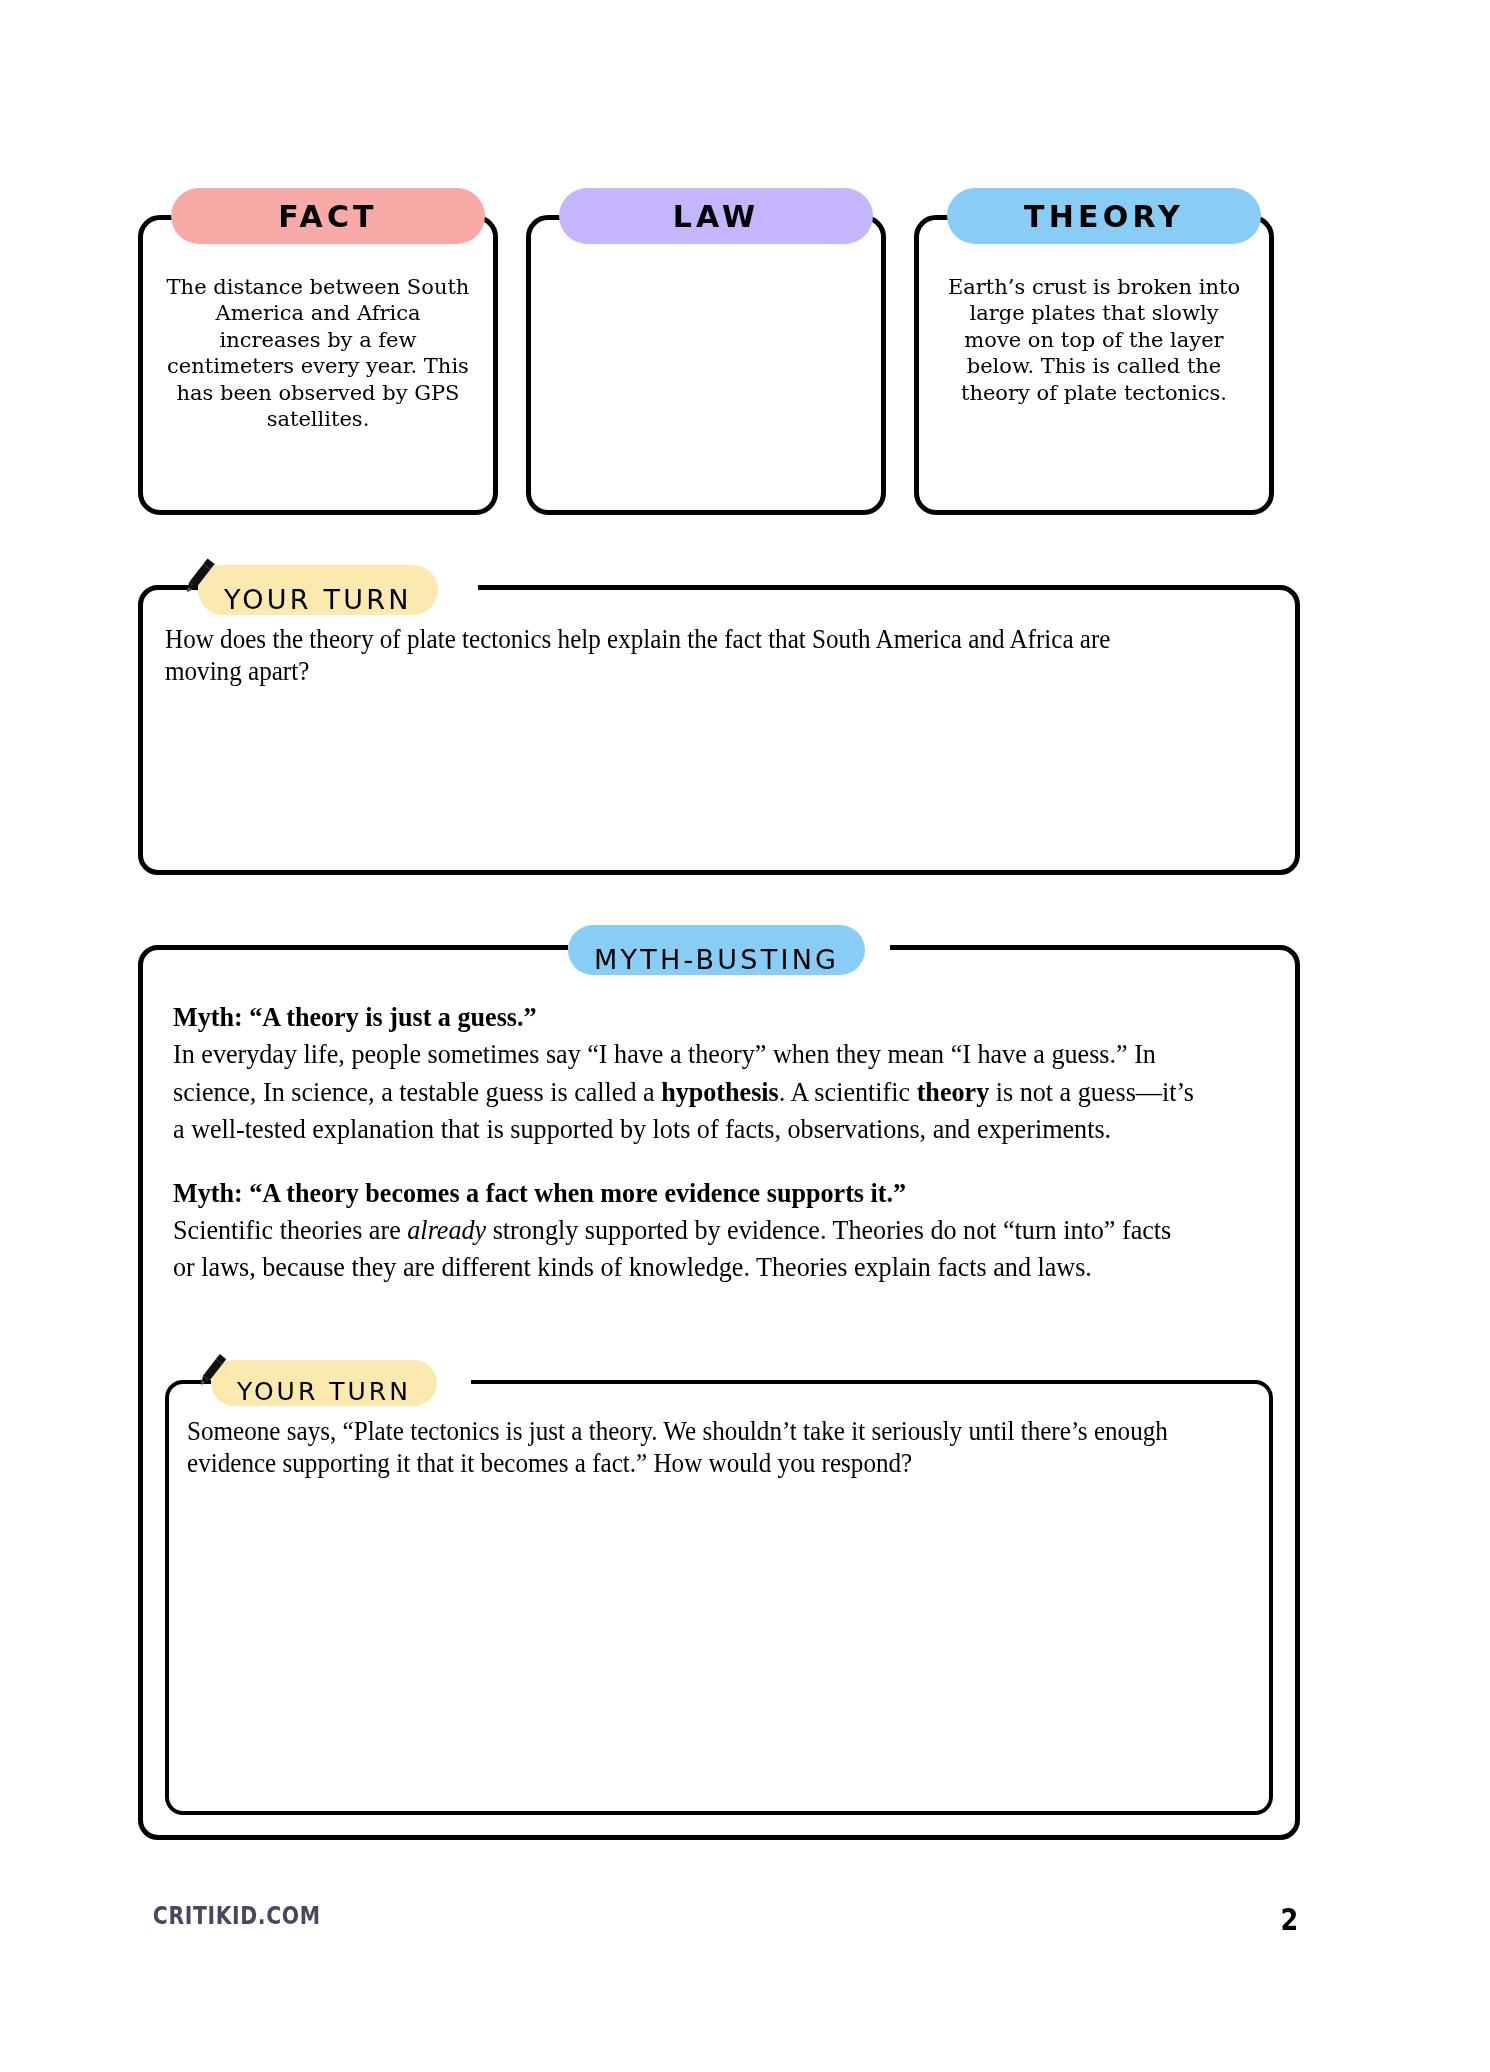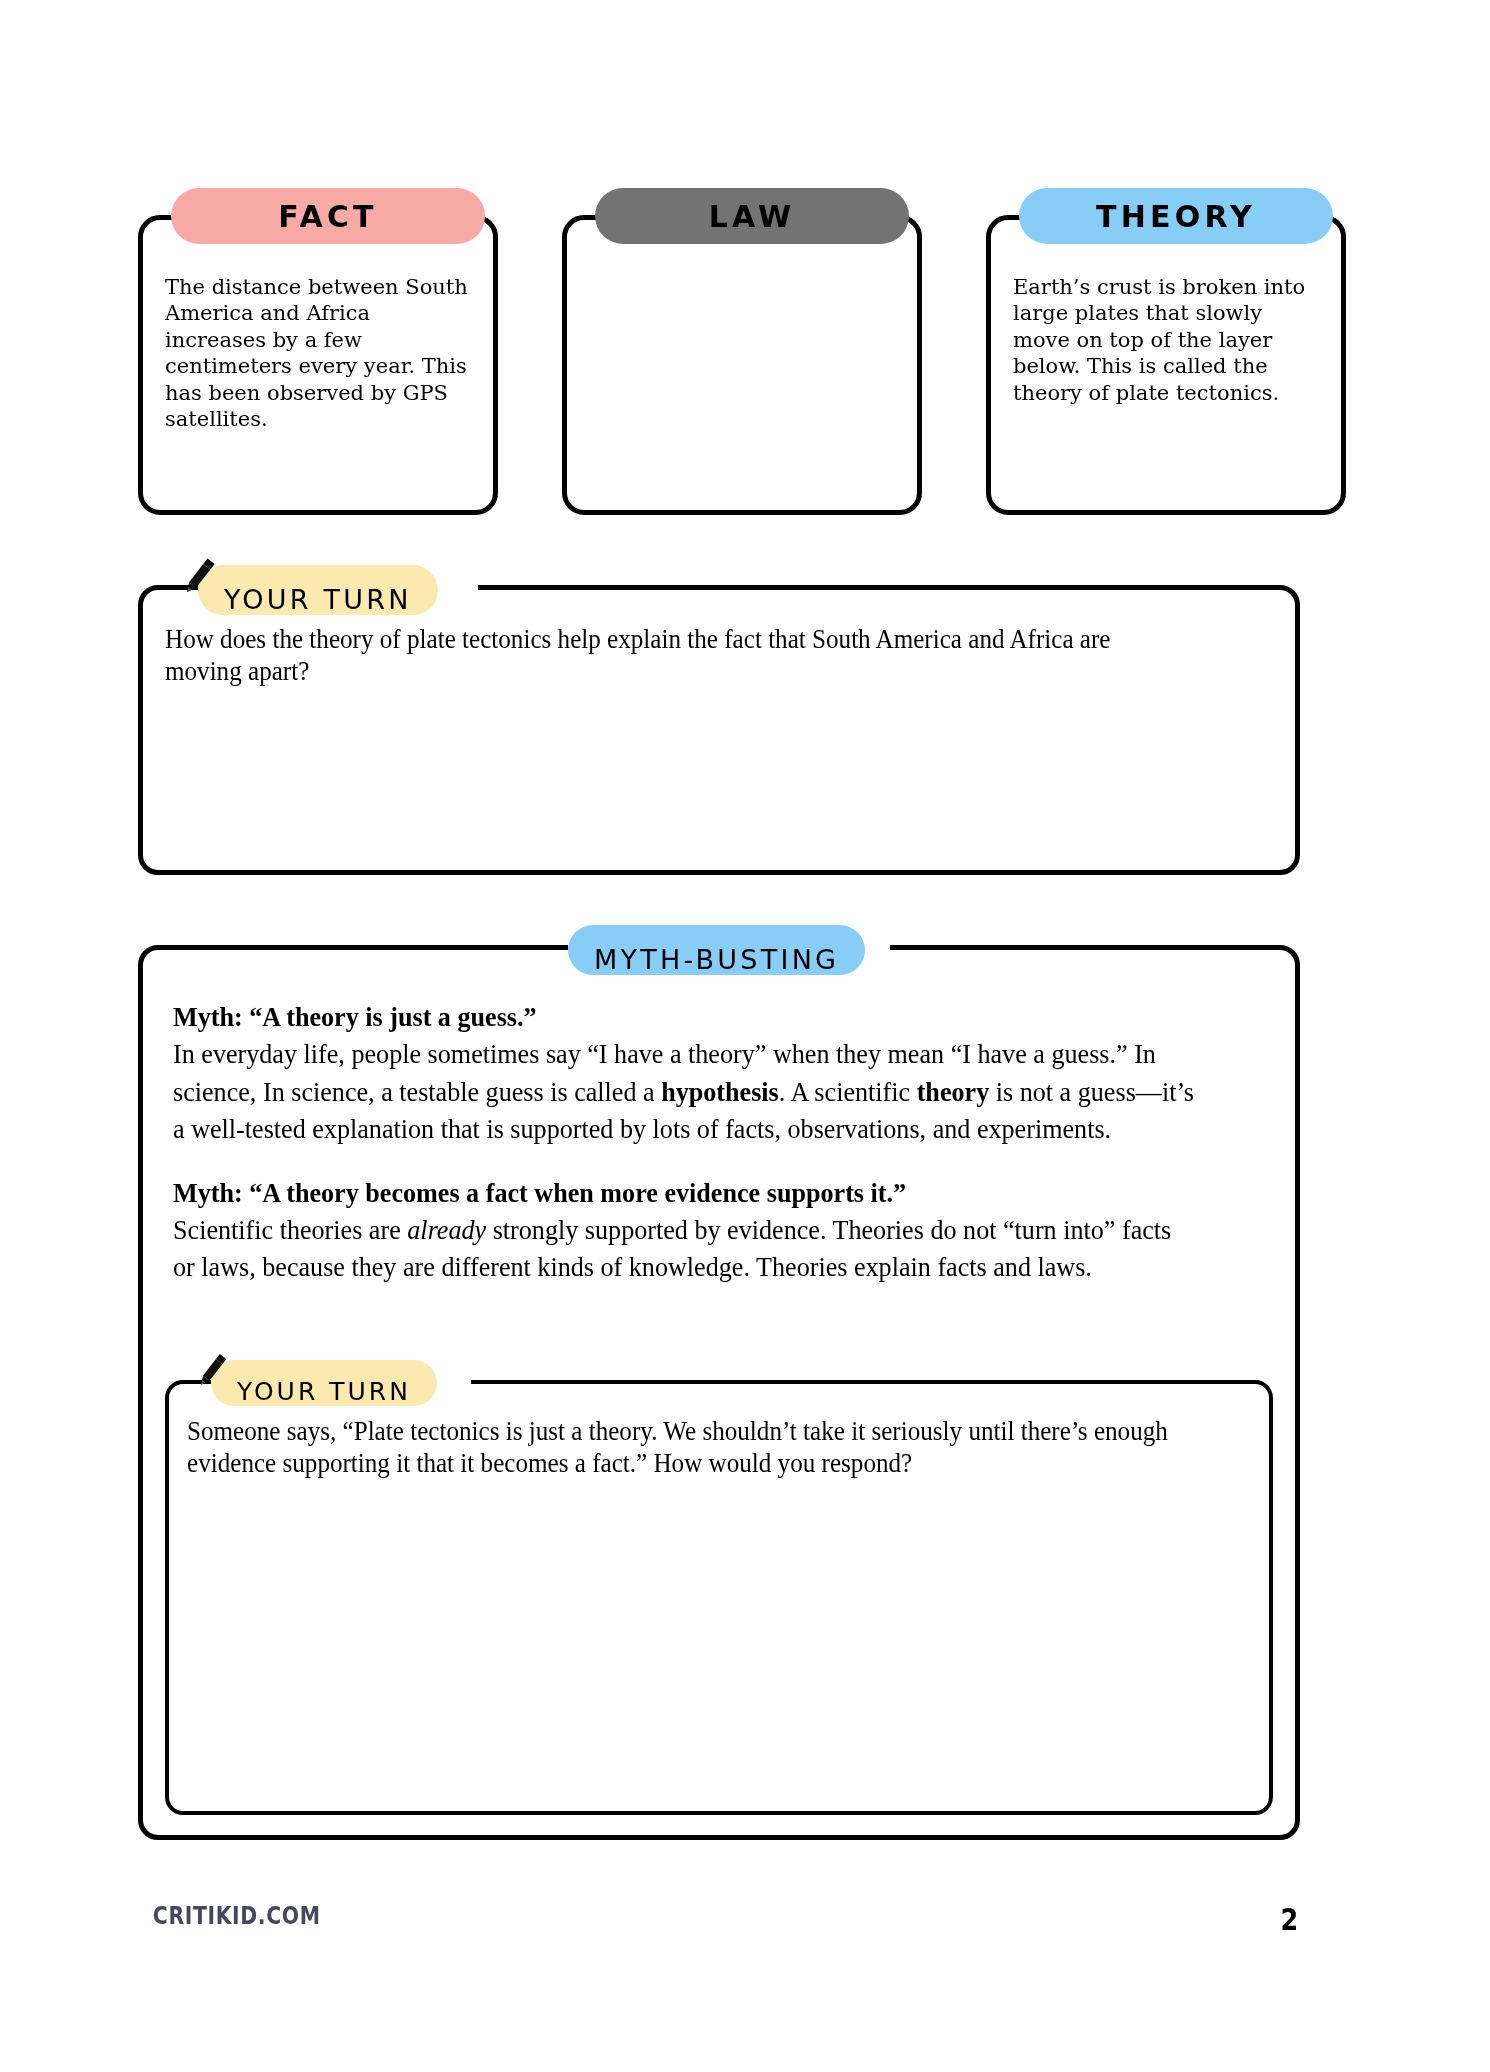--- a/index.html
+++ b/index.html
@@ -54,21 +54,22 @@
   .rule.date-rule { width: 440px; margin-left: 12px; margin-bottom: 4px; }
   .date-label-wrap { margin-left: 48px; }
 
   
   .cards-row {
     position: absolute;
     left: 138px;
     top: 215px;
     width: 1342px;
     display: flex;
-    gap: 64px;
+    gap: 28px;
+    text-align: center;
   }
   .card {
     position: relative;
     width: 360px;
     min-height: 300px;
     border: 5px solid #000;
     border-radius: 22px;
     padding: 54px 22px 18px 22px;
   }
   .card-pill {
@@ -203,21 +204,21 @@
 
 
   <div class="cards-row">
 
     <div class="card">
       <div class="card-pill" style="background:#F7AAA6">FACT</div>
       <div class="card-body">The distance between South America and Africa increases by a few centimeters every year. This has been observed by GPS satellites.</div>
     </div>
 
     <div class="card">
-      <div class="card-pill" style="background:#737373">LAW</div>
+      <div class="card-pill" style="background:#c4b5fd">LAW</div>
     </div>
 
     <div class="card">
       <div class="card-pill" style="background:#88CDF6">THEORY</div>
       <div class="card-body">Earth’s crust is broken into large plates that slowly move on top of the layer below. This is called the theory of plate tectonics.</div>
     </div>
 
   </div>
 
   <div class="section" style="left:138px; top:585px; width:1162px; height:290px;">

